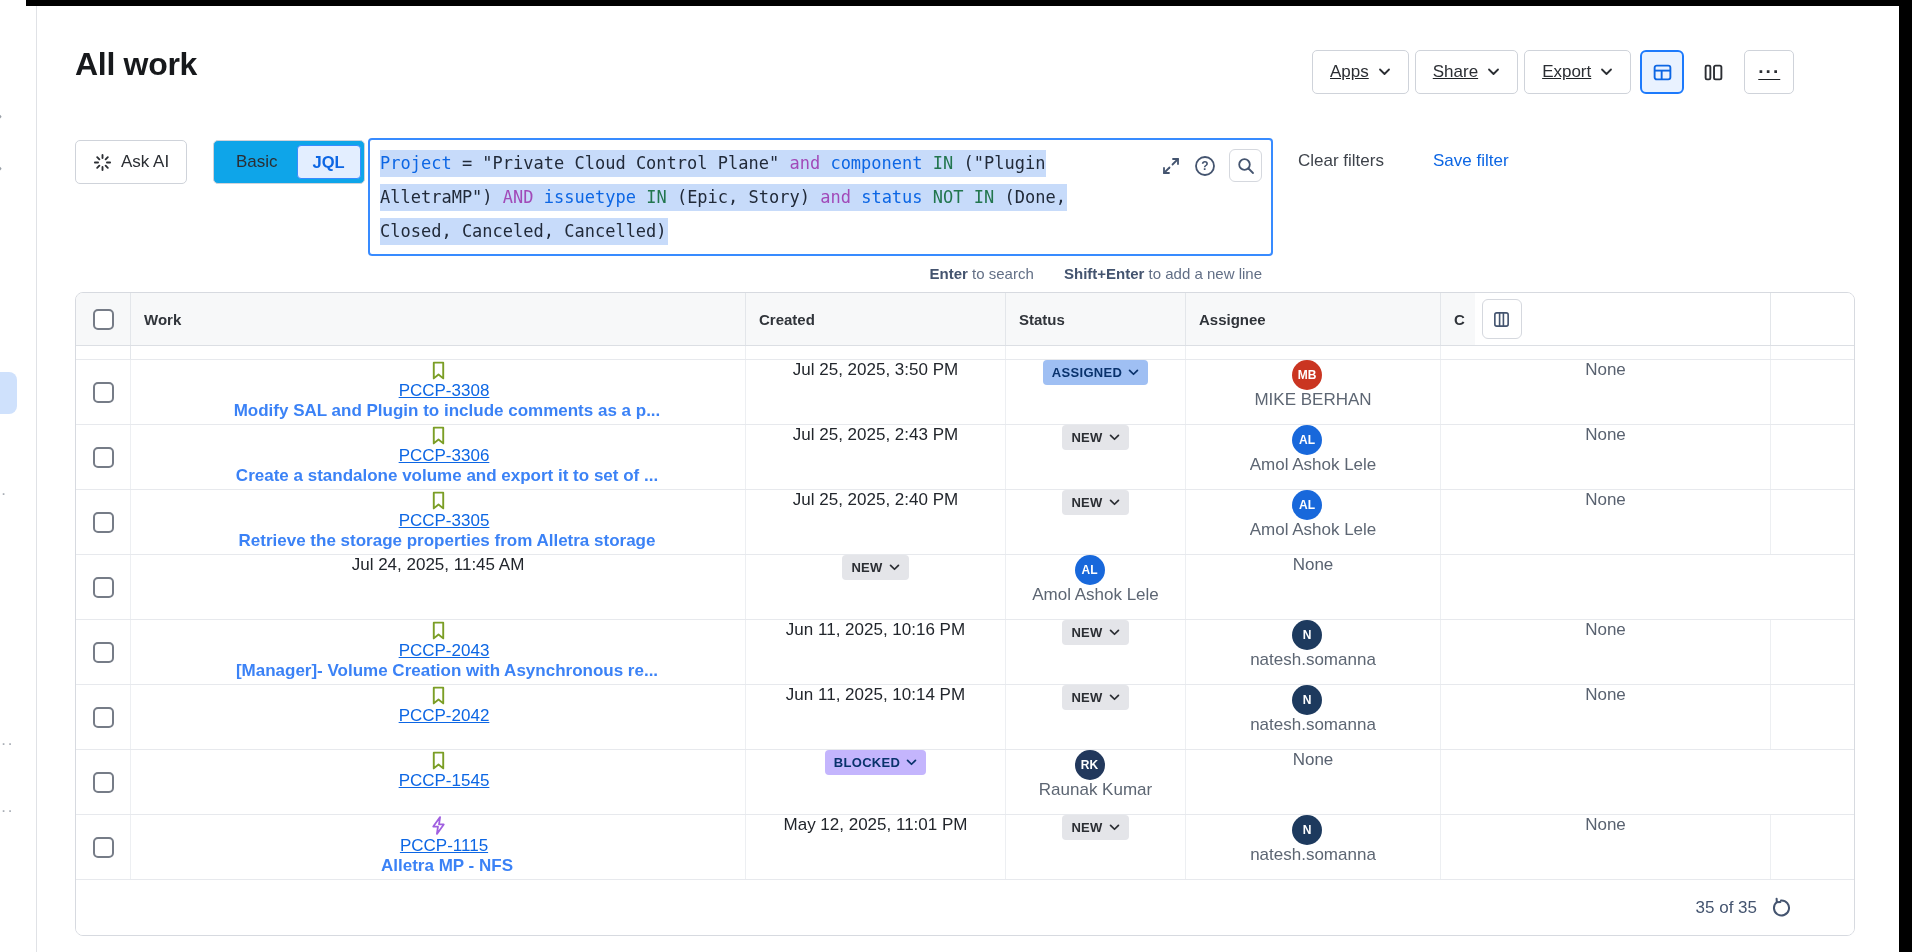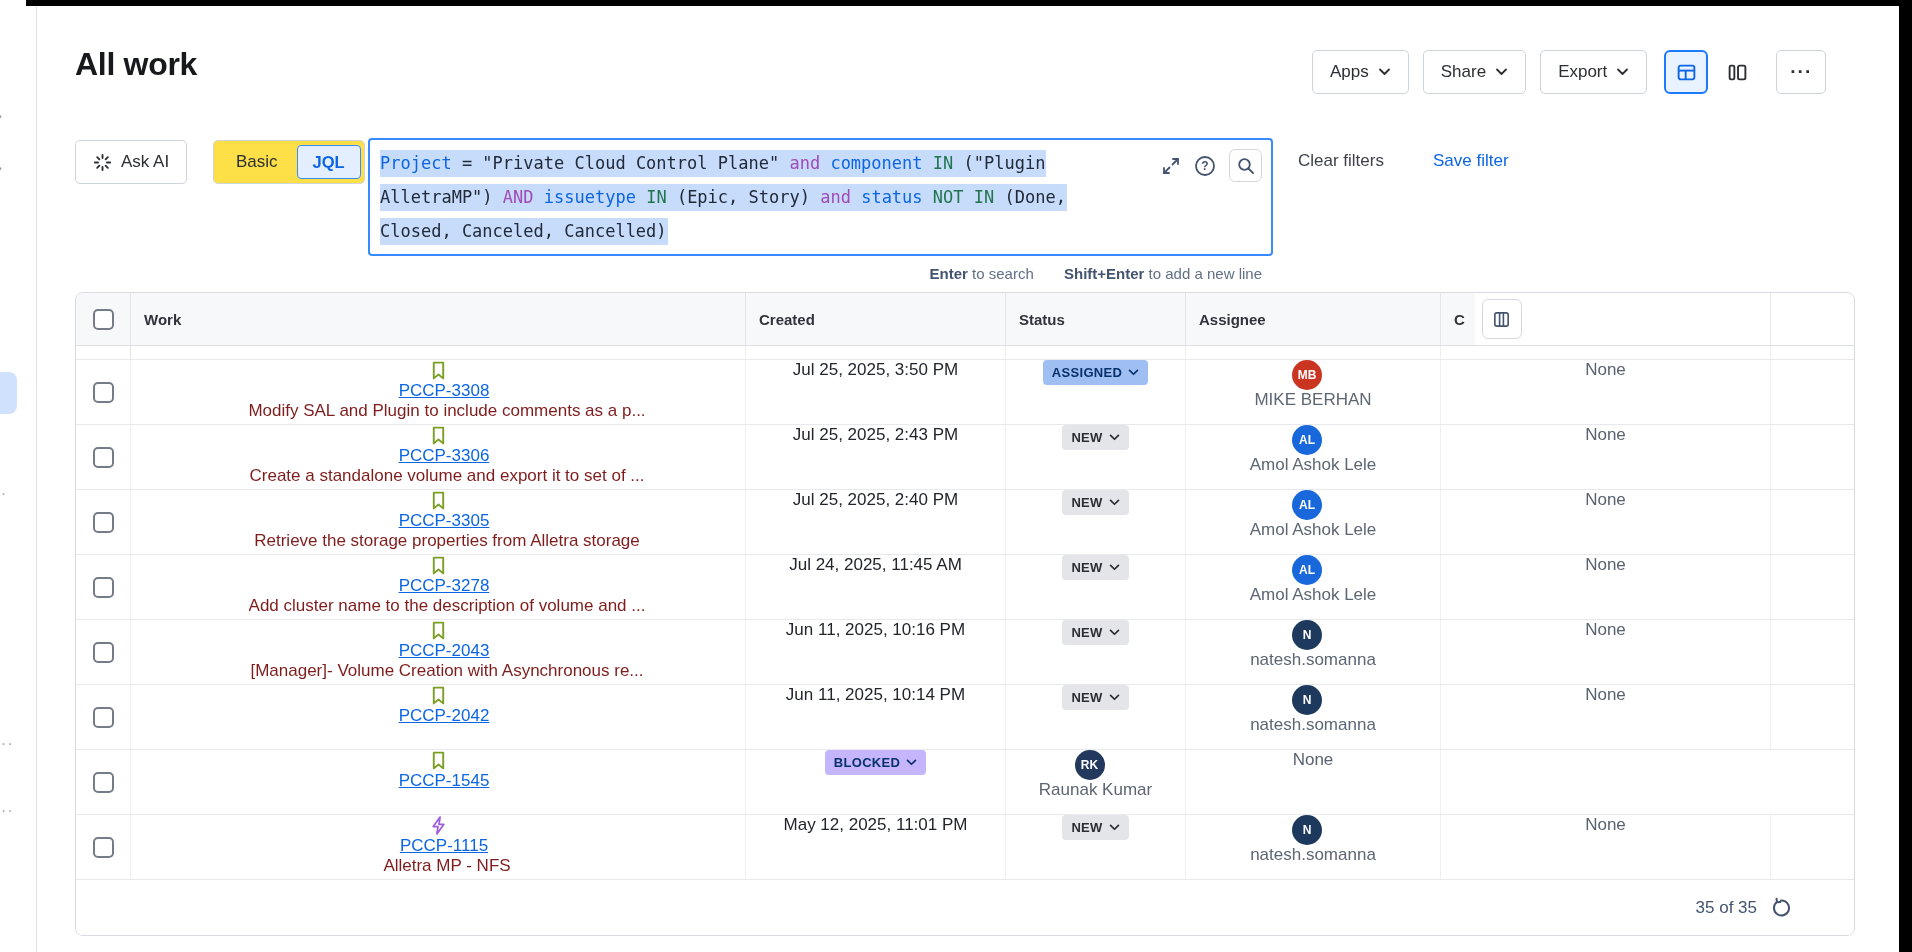--- a/index.html
+++ b/index.html
@@ -15,32 +15,32 @@
   
   .rail{position:absolute;left:0;top:6px;width:36px;height:946px;background:#fff;border-right:1px solid #E0E2E6;overflow:hidden;}
   .rail-chevron{position:absolute;left:-5px;color:#9AA0A8;font-size:22px;line-height:20px;}
   .rail-pill{position:absolute;left:0;top:372px;width:17px;height:42px;background:#CFE1FC;border-radius:0 8px 8px 0;}
   .rail-dots{position:absolute;left:-6px;color:#A9AEB6;font-size:17px;letter-spacing:1px;}
 
   .main{position:absolute;left:37px;top:6px;width:1862px;height:946px;background:#fff;}
 
   
   .page-title{position:absolute;left:75px;top:46px;font-size:32px;font-weight:700;color:#17191C;letter-spacing:-0.3px;}
-  .top-actions{position:absolute;left:1312px;top:50px;display:flex;align-items:center;gap:14px;}
+  .top-actions{position:absolute;left:1312px;top:50px;display:flex;align-items:center;gap:6px;text-decoration:underline;}
   .btn{display:inline-flex;align-items:center;gap:9px;height:44px;padding:0 17px;border:1px solid #CFD3DA;
        border-radius:5px;background:#fff;font-size:17px;color:#2B2E33;font-weight:500;cursor:pointer;box-sizing:border-box;}
   .view-group{display:flex;align-items:center;gap:7px;margin-left:3px;margin-right:3px;}
   .view-btn{width:44px;height:44px;display:flex;align-items:center;justify-content:center;border-radius:6px;box-sizing:border-box;cursor:pointer;}
   .view-btn.selected{border:2px solid #1D7AFC;background:#E9F2FF;}
   .more-btn{width:50px;justify-content:center;padding:0;font-weight:700;letter-spacing:1px;font-size:19px;}
 
   
   .ask-ai{position:absolute;left:75px;top:140px;}
   .mode-toggle{position:absolute;left:213px;top:140px;height:44px;border:1px solid #CFD3DA;border-radius:5px;
-               background:#fde047;display:flex;align-items:center;padding:3px;box-sizing:border-box;}
+               background:#0ea5e9;display:flex;align-items:center;padding:3px;box-sizing:border-box;}
   .mode-basic{padding:0 19px;font-size:17px;font-weight:500;color:#2B2E33;cursor:pointer;}
   .mode-jql{height:34px;padding:0 15px;display:flex;align-items:center;border:1.5px solid #388BFF;background:#E3EEFF;
             color:#0C66E4;font-weight:700;border-radius:4px;font-size:16.5px;cursor:pointer;box-sizing:border-box;}
 
   .jql-box{position:absolute;left:368px;top:138px;width:905px;height:118px;border:2px solid #388BFF;border-radius:4px;
            background:#fff;box-sizing:border-box;padding:6px 10px;}
   .jql-line{font-family:"DejaVu Sans Mono",monospace;font-size:17px;line-height:34px;white-space:pre;}
   .jql-hl{background:#C7DBFA;padding:3px 1px 4px 0;}
   .tok-field{color:#0C66E4;} .tok-keyword{color:#A14AB8;} .tok-operator{color:#22764E;} .tok-plain{color:#212A39;}
   .jql-icons{position:absolute;top:9px;right:9px;display:flex;align-items:center;gap:13px;}
@@ -72,21 +72,21 @@
   .sl{border-right:1px solid #EDEFF2;} .sl:first-child{border-right:1px solid #E3E6EA;} .sl:last-child{border-right:none;}
 
   .t-row{height:64px;border-bottom:1px solid #E7E9ED;}
   .td{display:flex;align-items:center;padding:0 13px;border-right:1px solid #EDEFF2;min-width:0;box-sizing:border-box;flex-direction:column;}
   .td-check{justify-content:center;padding:0;}
   .td-spacer{border-right:none;}
   .cb{width:21px;height:21px;border:2px solid #767C87;border-radius:5px;background:#fff;box-sizing:border-box;cursor:pointer;}
   .td-work{padding-left:14px;white-space:nowrap;overflow:hidden;}
   .type-icon{display:flex;align-items:center;flex:none;}
   .issue-key{color:#0C66E4;font-size:17px;font-weight:500;text-decoration:underline;margin-left:11px;cursor:pointer;flex:none;}
-  .summary{color:#7f1d1d;font-size:17px;margin-left:17px;overflow:hidden;text-overflow:ellipsis;}
+  .summary{color:#3b82f6;font-size:17px;margin-left:17px;overflow:hidden;text-overflow:ellipsis;font-weight:bold;}
   .created-val{color:#22262C;font-size:17px;}
   .badge{display:inline-flex;align-items:center;gap:6px;padding:5px 9px;border-radius:4px;font-size:13px;font-weight:700;letter-spacing:0.3px;cursor:pointer;}
   .avatar{width:30px;height:30px;border-radius:50%;color:#fff;font-size:12px;font-weight:700;display:flex;align-items:center;justify-content:center;margin-right:12px;flex:none;}
   .a-name{color:#5D6673;font-size:17px;white-space:nowrap;overflow:hidden;}
   .cat-val{color:#596270;font-size:17px;}
 
   .t-footer{height:55px;display:flex;align-items:center;justify-content:flex-end;gap:13px;padding-right:62px;
             font-size:17px;color:#44546F;border-radius:0 0 7px 7px;background:#fff;}
 </style>
 </head>
@@ -353,30 +353,20 @@
     <div class="td">
       <span class="cat-val">None</span>
     </div>
     <div class="td td-spacer"></div>
   </div>
 
   <div class="t-row grid-cols">
     <div class="td td-check">
       <span class="cb"></span>
     </div>
-    <div class="td td-work">
-      <span class="type-icon">
-        <svg width="21" height="21" viewBox="0 0 20 20" fill="none" stroke="#7B9E25" stroke-width="1.8" stroke-linejoin="round">
-          <path d="M5.5 2.5 H14.5 V17.5 L10 13.8 L5.5 17.5 Z"></path>
-        </svg>
-      </span>
-
-      <a class="issue-key">PCCP-3278</a>
-      <span class="summary">Add cluster name to the description of volume and ...</span>
-    </div>
     <div class="td">
       <span class="created-val">Jul 24, 2025, 11:45 AM</span>
     </div>
     <div class="td">
       <span class="badge" style="background: rgb(228, 229, 233); color: rgb(43, 46, 51);">
         <span>NEW</span>
         <svg width="11" height="7" viewBox="0 0 12 8" fill="none" stroke="currentColor" stroke-width="2" stroke-linecap="round" stroke-linejoin="round">
                 <path d="M1.5 1.5 L6 6 L10.5 1.5"></path>
               </svg>
       </span>

